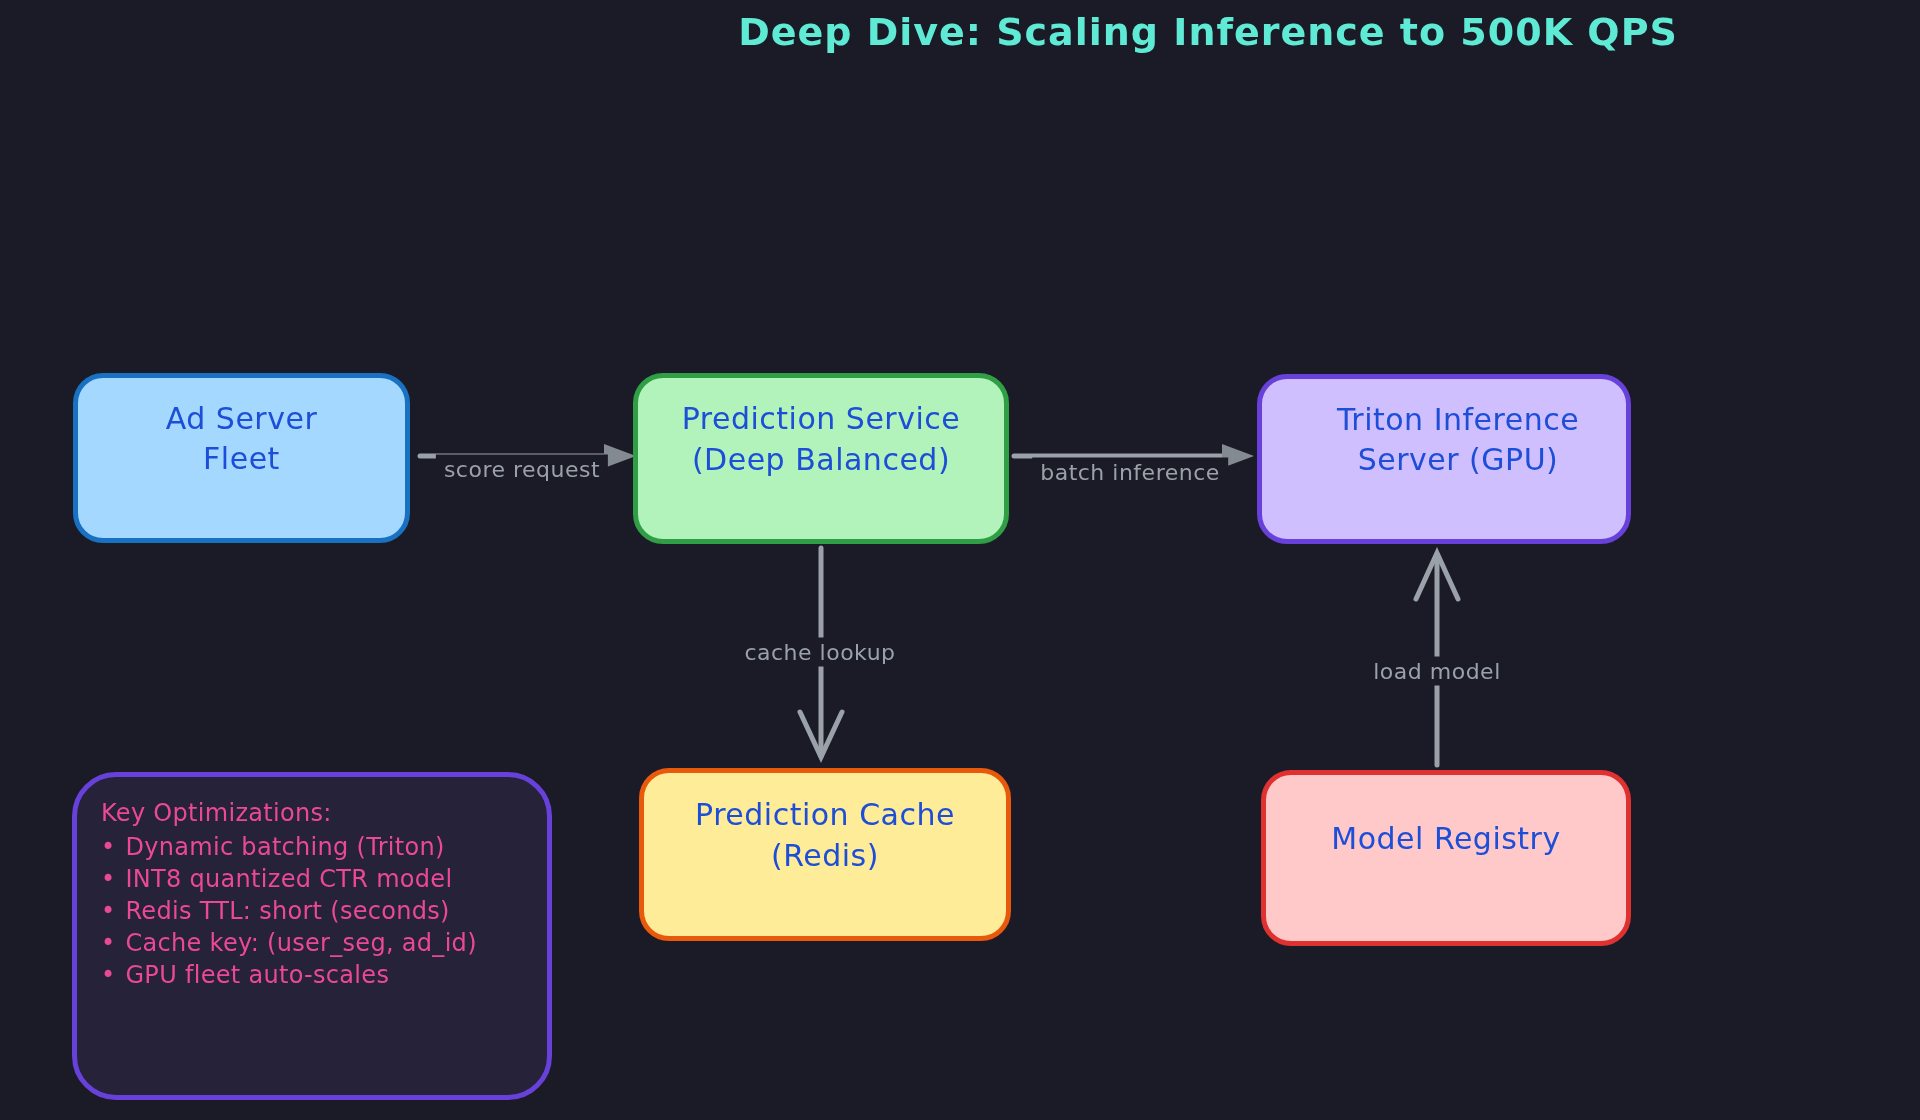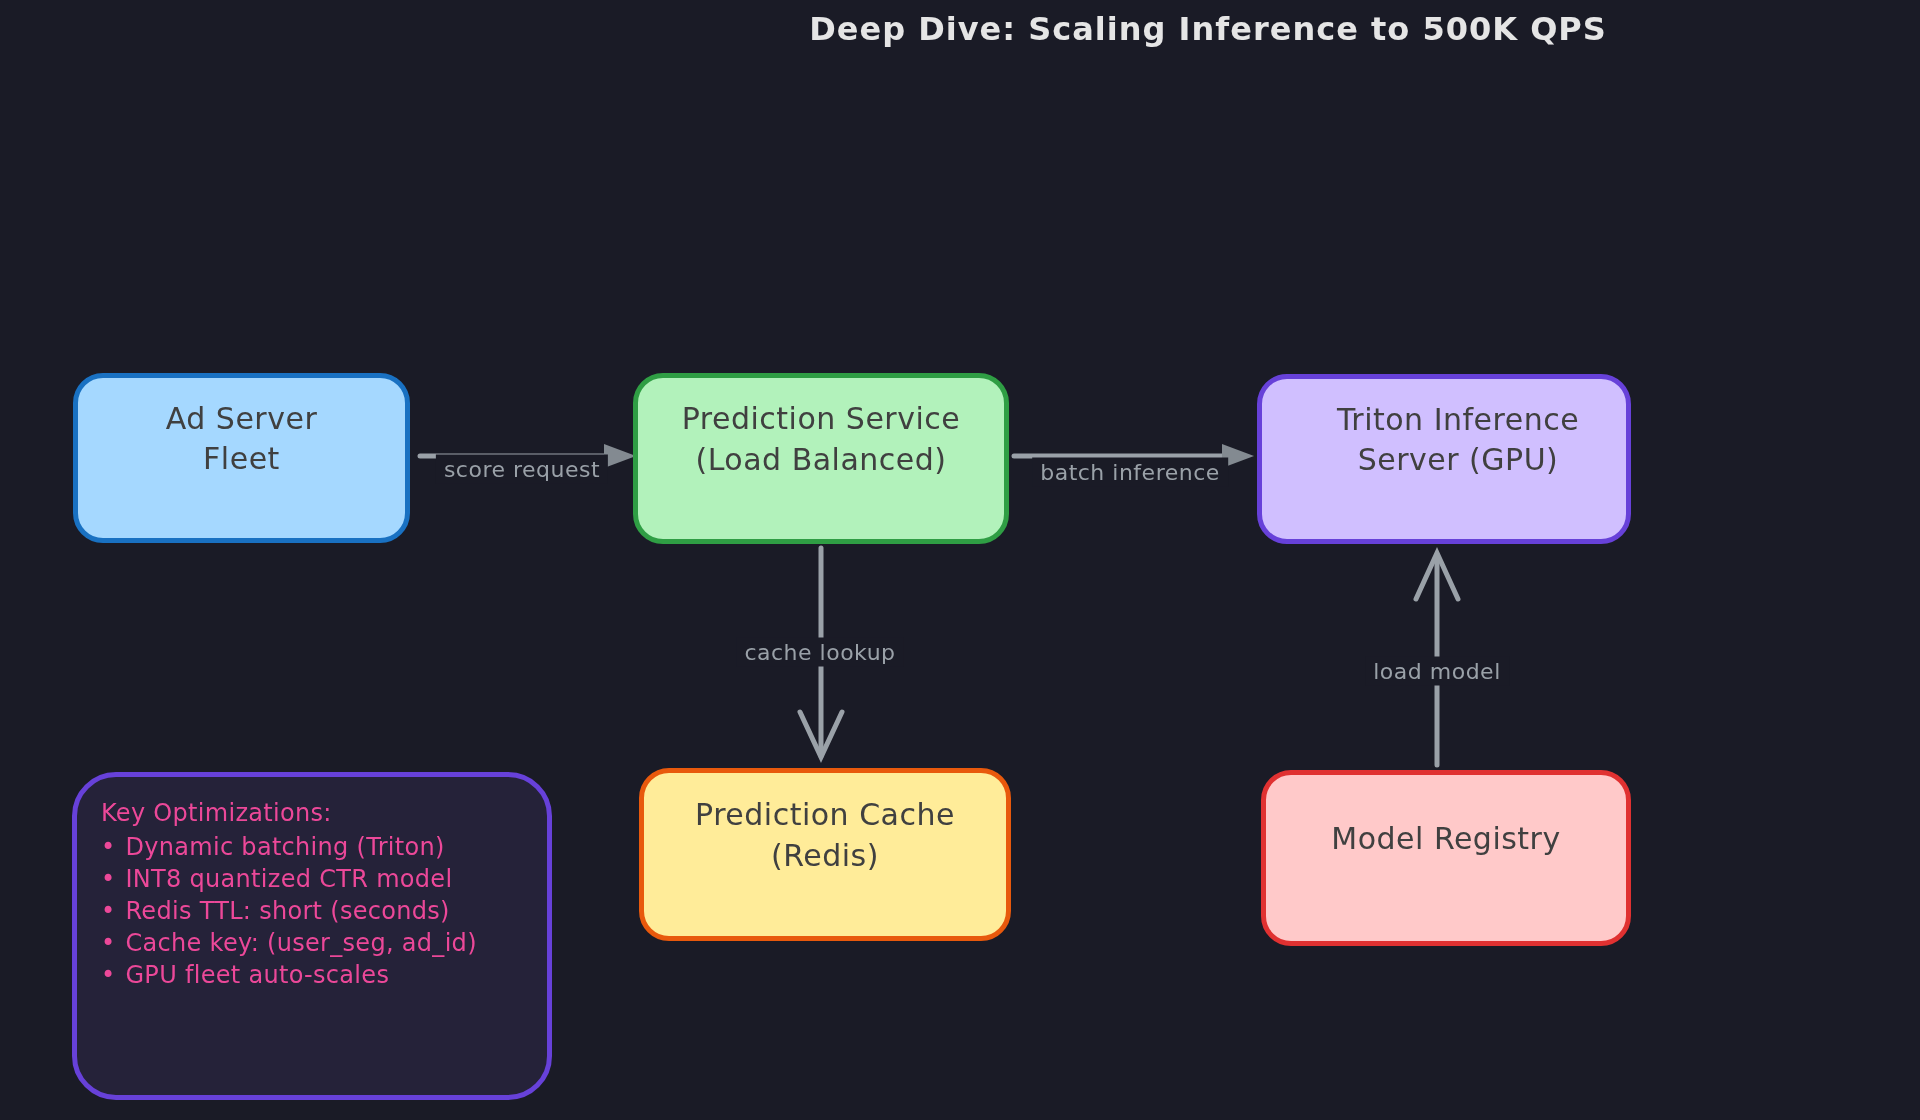--- a/index.html
+++ b/index.html
@@ -3,29 +3,29 @@
 <meta charset="utf-8">
 <style>
   html,body{margin:0;padding:0;background:#1a1b26;}
   .canvas{
     position:relative;width:1920px;height:1120px;overflow:hidden;
     background:#1a1b26;
     font-family:"DejaVu Sans", sans-serif;
   }
   .title{
     position:absolute;left:1208px;top:10px;transform:translateX(-50%);
-    margin:0;font-size:32px;font-weight:bold;letter-spacing:1px;
-    color:#e5e5e5;white-space:nowrap;
+    margin:0;font-size:38px;font-weight:bold;letter-spacing:1px;
+    color:#5eead4;white-space:nowrap;
   }
   .edges-layer{position:absolute;left:0;top:0;pointer-events:none;}
   .node{
     position:absolute;box-sizing:border-box;border-radius:30px;
     display:flex;flex-direction:column;align-items:center;justify-content:center;
     padding-bottom:38px;
-    color:#404040;font-size:30px;font-weight:500;letter-spacing:.5px;
+    color:#1d4ed8;font-size:30px;font-weight:500;letter-spacing:.5px;
     text-align:center;line-height:1.35;
   }
   .node span{display:block;white-space:nowrap;}
   .node-ad      {left:73px;  top:373px; width:337px; height:170px;}
   .node-ps      {left:633px; top:373px; width:376px; height:171px;}
   .node-triton  {left:1257px;top:374px; width:374px; height:170px;}
   .node-cache   {left:639px; top:768px; width:372px; height:173px;}
   .node-registry{left:1261px;top:770px; width:370px; height:176px;}
   .edge-label{
     position:absolute;transform:translate(-50%,-50%);
@@ -65,21 +65,21 @@
     </g>
   </svg>
 
   <div class="node node-ad" style="background: rgb(165, 216, 255); border: 5px solid rgb(25, 113, 194);">
     <span>Ad Server</span>
     <span>Fleet</span>
   </div>
 
   <div class="node node-ps" style="background: rgb(178, 242, 187); border: 5px solid rgb(47, 158, 68);">
     <span>Prediction Service</span>
-    <span>(Load Balanced)</span>
+    <span>(Deep Balanced)</span>
   </div>
 
   <div class="node node-triton" style="background: rgb(208, 191, 255); border: 5px solid rgb(103, 65, 217); padding-left: 28px;">
     <span>Triton Inference</span>
     <span>Server (GPU)</span>
   </div>
 
   <div class="node node-registry" style="background: rgb(255, 201, 201); border: 5px solid rgb(224, 49, 49);">
     <span>Model Registry</span>
     <span></span>

